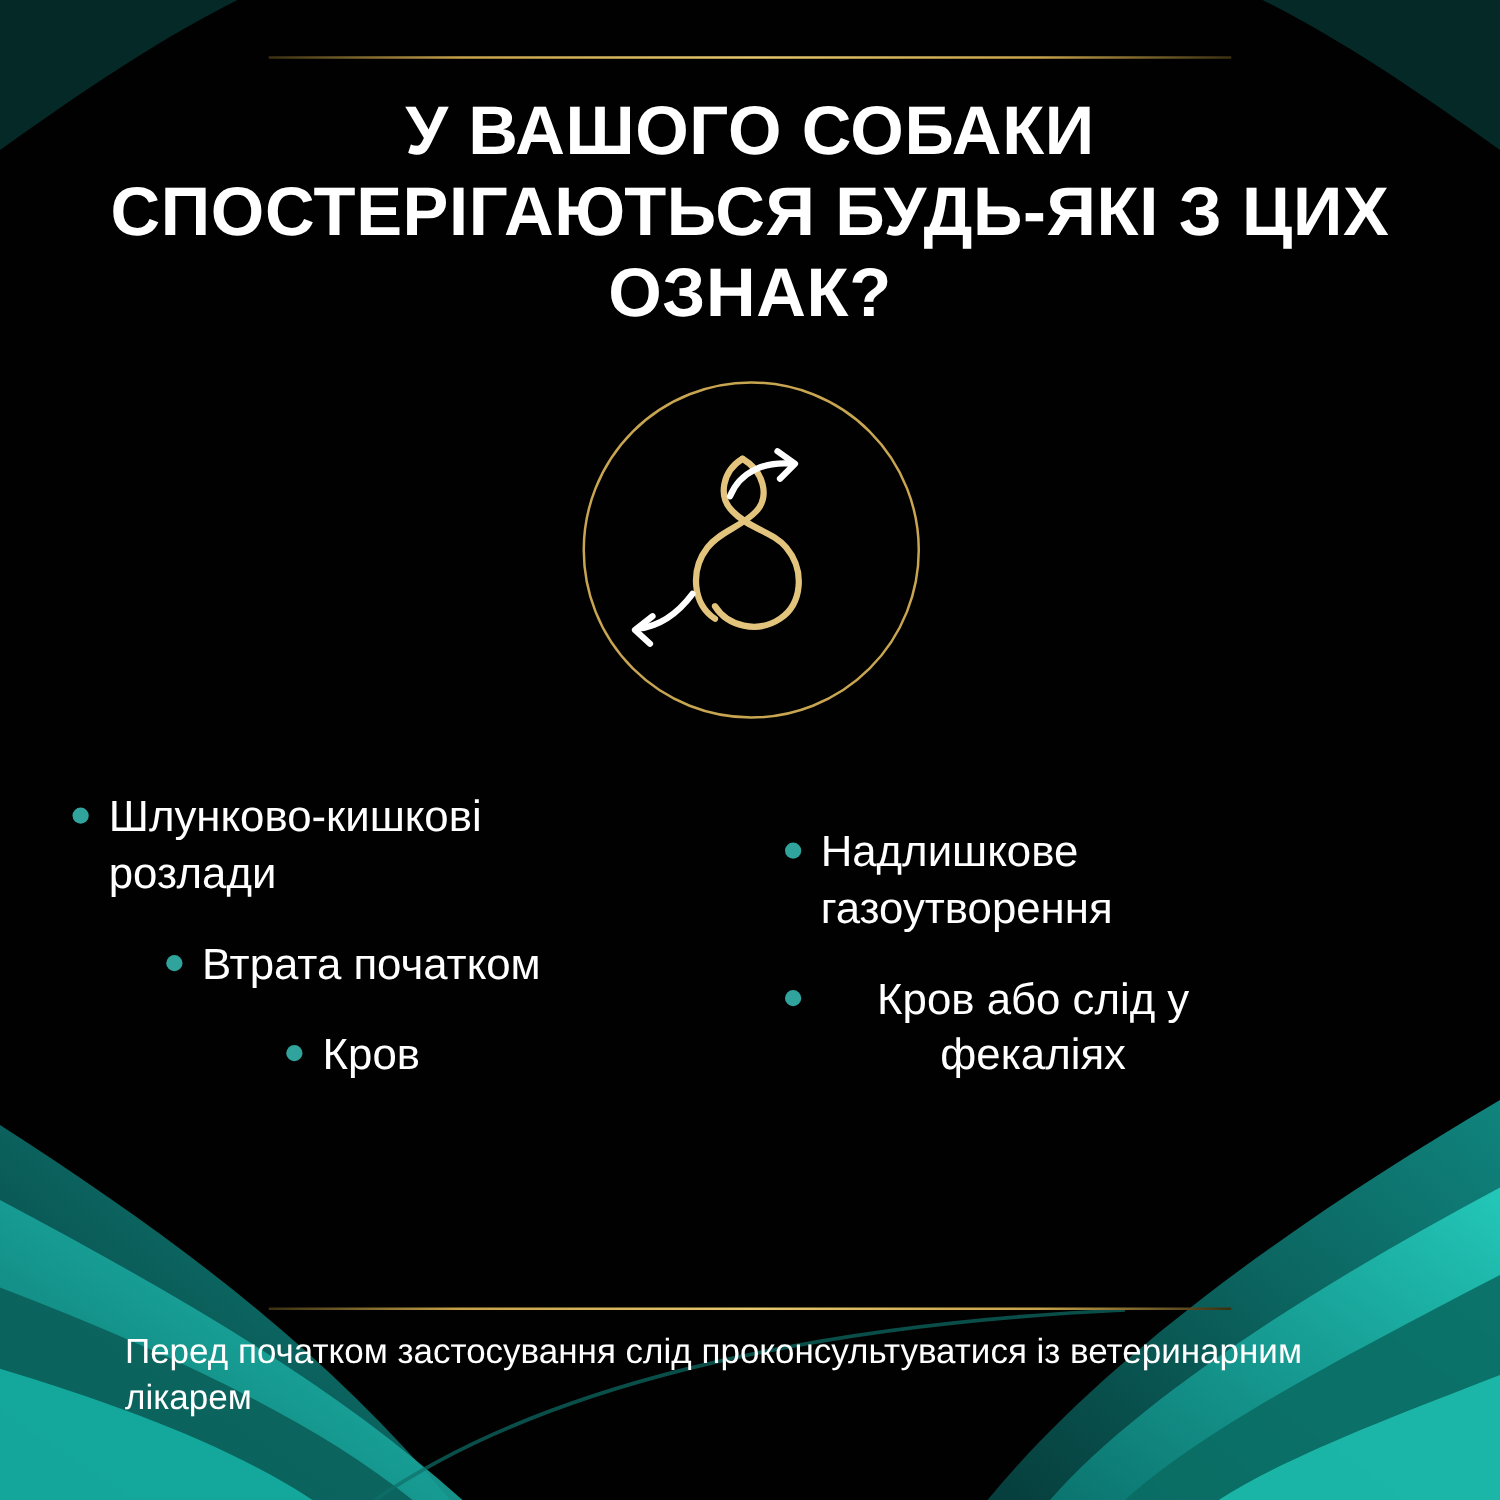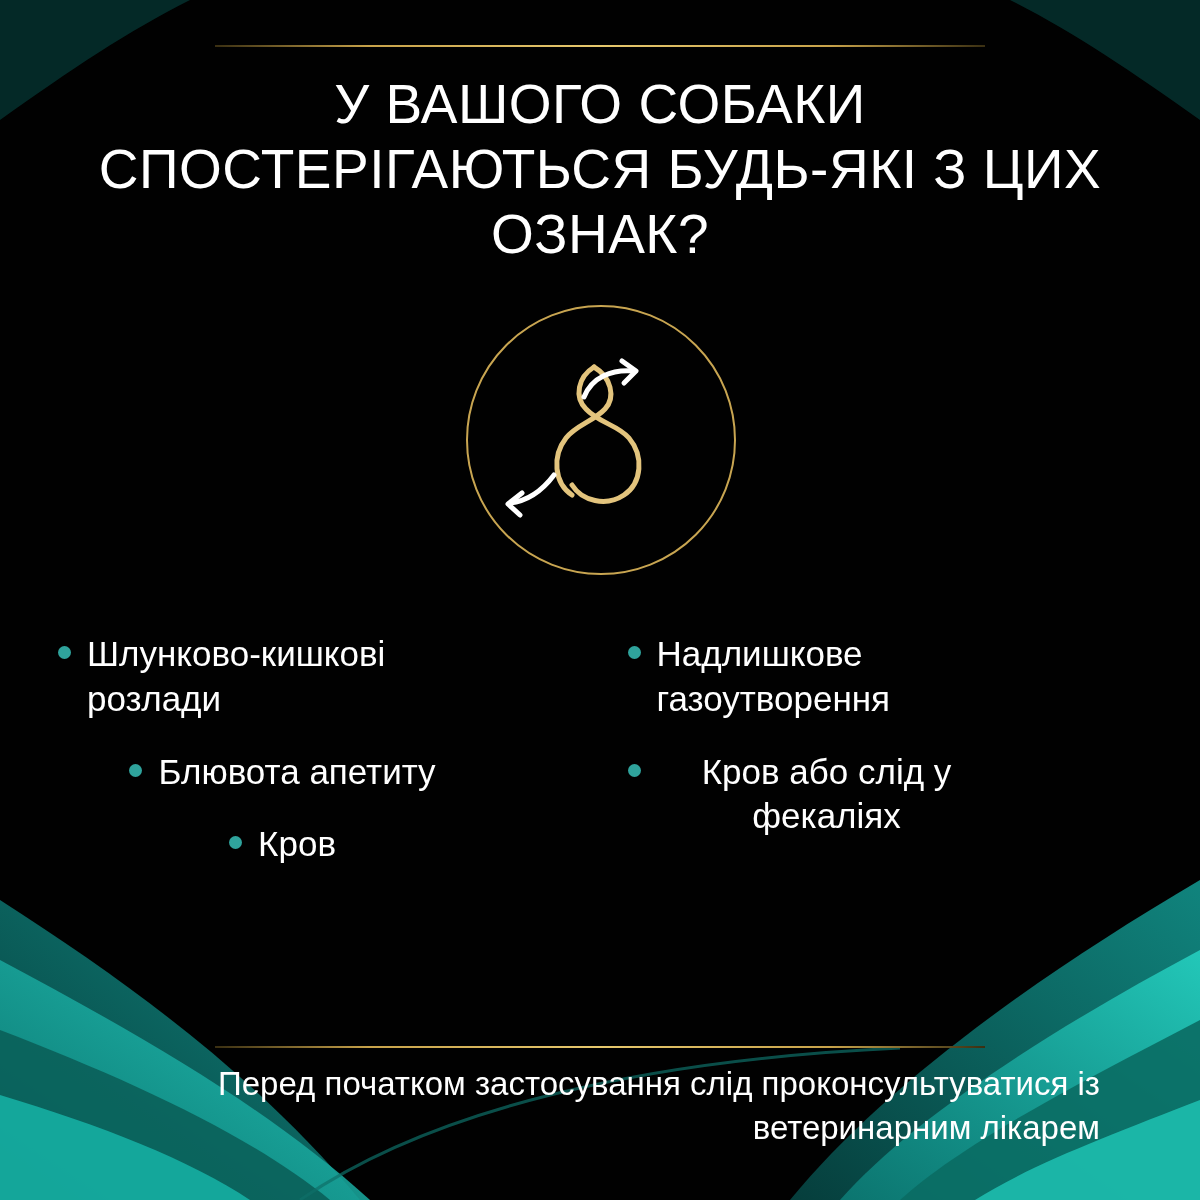--- a/index.html
+++ b/index.html
@@ -34,21 +34,21 @@
   }
 
   
   .headline {
     position: absolute;
     top: 72px;
     left: 60px;
     width: 1080px;
     text-align: center;
     color: #ffffff;
-    font-weight: normal;
+    font-weight: bold;
     font-size: 55px;
     line-height: 1.18;
     letter-spacing: 0.5px;
     text-transform: uppercase;
   }
 
   
   .icon-wrap {
     position: absolute;
     top: 305px;
@@ -68,21 +68,21 @@
     top: 0; left: 0;
   }
 
   
   .lists {
     position: absolute;
     top: 632px;
     left: 0;
     width: 1069px;
     display: flex;
-    align-items: flex-start;
+    align-items: flex-end;
   }
   .col {
     width: 600px;
     box-sizing: border-box;
   }
   .col-left { padding-left: 30px; }
   .col-right { padding-left: 20px; }
 
   .bullet-row {
     display: flex;
@@ -116,23 +116,23 @@
     left: 215px;
     width: 770px;
     height: 2px;
     background: linear-gradient(to right, #3a2f12 0%, #c7a24a 20%, #e6c86e 50%, #c7a24a 80%, #3a2f12 100%);
   }
   .footer-note {
     position: absolute;
     top: 1062px;
     left: 100px;
     width: 1000px;
-    text-align: right;
+    text-align: left;
     color: #ffffff;
-    font-size: 33px;
+    font-size: 28px;
     line-height: 1.33;
   }
 </style>
 </head>
 <body>
 
 <div id="canvas">
 
   <div class="swoosh-layer">
     <svg width="1200" height="1200" viewBox="0 0 1200 1200" xmlns="http://www.w3.org/2000/svg">
@@ -185,21 +185,21 @@
   </div>
 
   <div class="lists">
     <div class="col col-left">
       <div class="bullet-row">
         <span class="dot"></span>
         <span class="bullet-text ta-left">Шлунково-кишкові розлади</span>
       </div>
       <div class="bullet-row">
         <span class="dot"></span>
-        <span class="bullet-text ta-center">Блювота апетиту</span>
+        <span class="bullet-text ta-center">Втрата початком</span>
       </div>
       <div class="bullet-row">
         <span class="dot"></span>
         <span class="bullet-text ta-center">Кров</span>
       </div>
     </div>
 
     <div class="col col-right">
       <div class="bullet-row">
         <span class="dot"></span>

